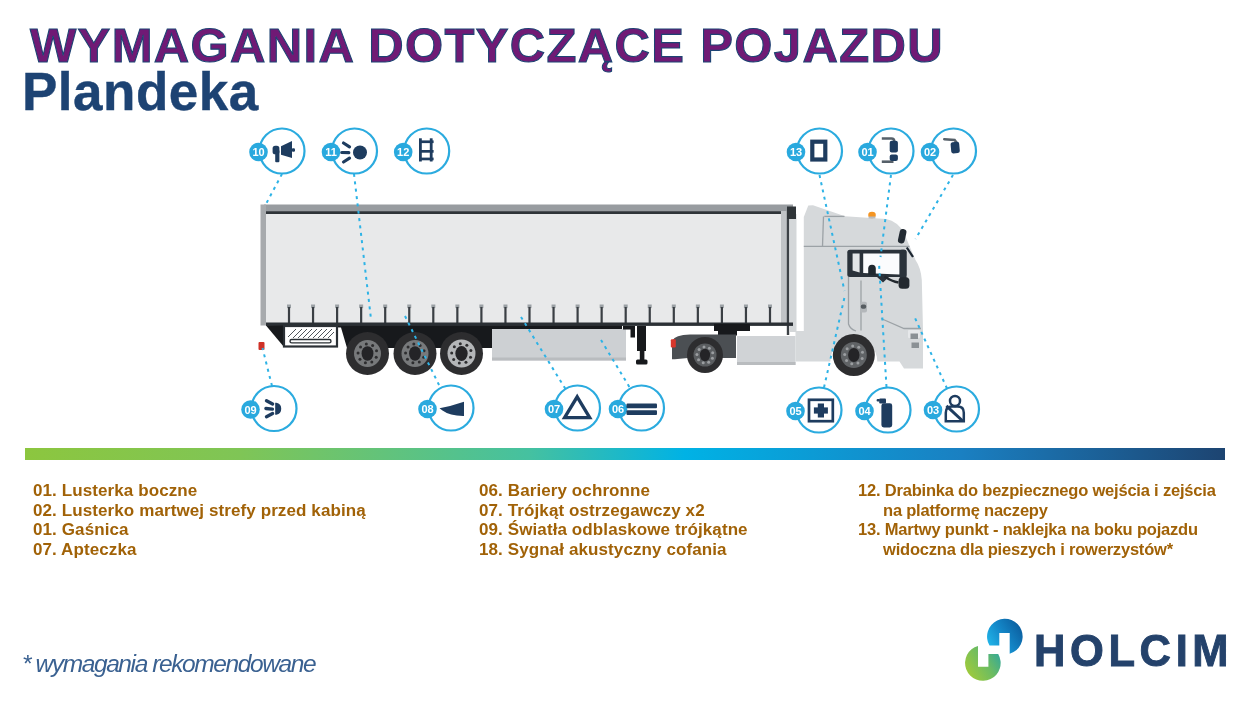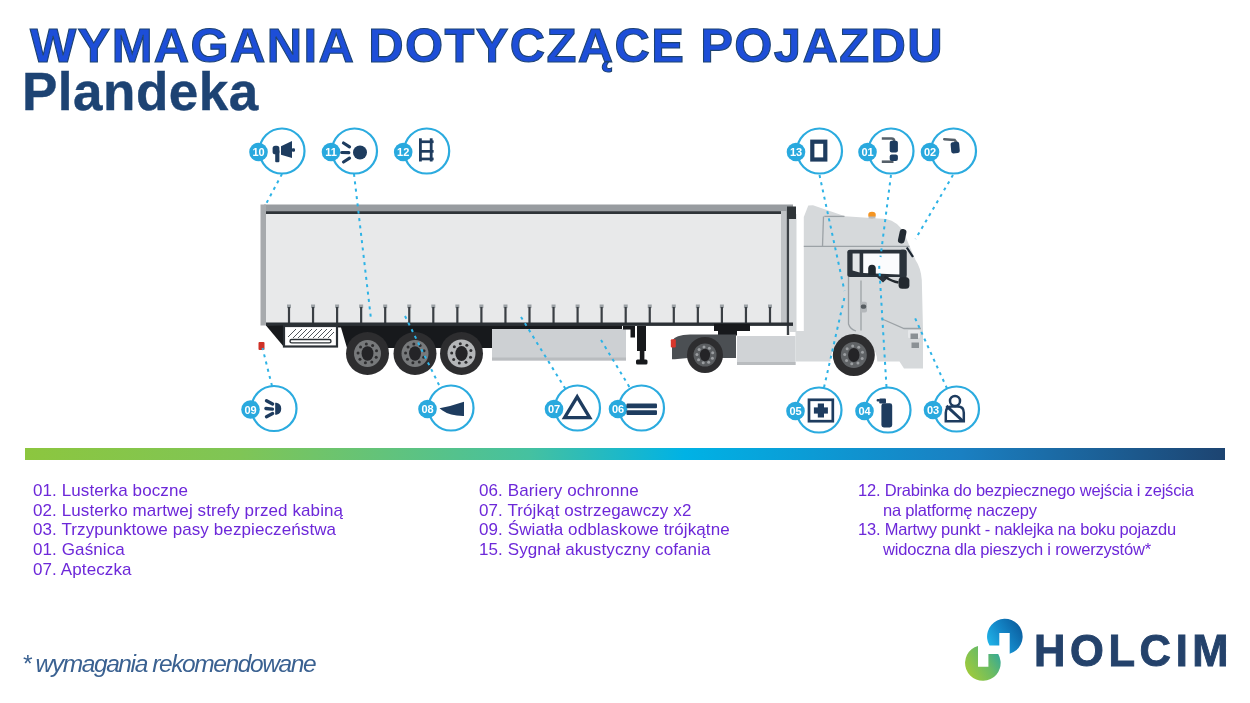--- a/index.html
+++ b/index.html
@@ -1,24 +1,24 @@
 <!DOCTYPE html>
 <html><head>
 <meta charset="utf-8">
 <style>
   html,body{margin:0;padding:0;}
   body{width:1250px;height:703px;background:#ffffff;position:relative;overflow:hidden;
        font-family:"Liberation Sans", sans-serif;}
   .title{position:absolute;left:30px;top:17px;font-size:49px;font-weight:bold;
-         color:#1d4ed8;letter-spacing:1.35px;-webkit-text-stroke:1.1px #1d4373;white-space:nowrap;}
+         color:#701a75;letter-spacing:1.35px;-webkit-text-stroke:1.1px #1d4373;white-space:nowrap;}
   .subtitle{position:absolute;left:22px;top:61px;font-size:53px;font-weight:bold;
          color:#1d4373;letter-spacing:0.5px;-webkit-text-stroke:0.4px #1d4373;white-space:nowrap;}
   .bar{position:absolute;left:25px;top:448px;width:1200px;height:12px;
        background:linear-gradient(to right,#8cc63f 0%,#7fc556 18%,#45c1a0 42%,#00b2e5 55%,#1a80c2 78%,#1d4471 100%);}
-  .col{position:absolute;font-size:17px;font-weight:normal;color:#6d28d9;line-height:19.7px;letter-spacing:0.1px;}
+  .col{position:absolute;font-size:17px;font-weight:bold;color:#a16207;line-height:19.7px;letter-spacing:0.1px;}
   .col div{text-indent:-25px;padding-left:25px;}
   .footnote{position:absolute;left:22px;top:650px;font-size:24.5px;font-style:italic;
             color:#3a6191;letter-spacing:-1.4px;}
   .holcim{position:absolute;left:1034px;top:627px;font-size:43.5px;font-weight:bold;
           color:#24426b;letter-spacing:4.6px;-webkit-text-stroke:0.9px #24426b;}
   svg{position:absolute;}
 </style>
 </head>
 <body>
 <div class="title">WYMAGANIA DOTYCZĄCE POJAZDU</div>
@@ -340,29 +340,28 @@
   <path d="M945.8,421.3 v-8.6 q0,-6.2 6.2,-6.2 h5.6 q6.2,0 6.2,6.2 v8.6 Z" fill="none" stroke="#1e3c5f" stroke-width="2.5"></path>
   <path d="M946.4,405.9 L962.2,420.5" stroke="#1e3c5f" stroke-width="3"></path>
 </g>
 </svg>
 
 <div class="bar"></div>
 
 <div class="col" style="left:33px;top:481px;">
   <div>01. Lusterka boczne</div>
   <div>02. Lusterko martwej strefy przed kabiną</div>
-  <div>03. Trzypunktowe pasy bezpieczeństwa</div>
   <div>01. Gaśnica</div>
   <div>07. Apteczka</div>
 </div>
 <div class="col" style="left:456px;top:481px;margin-left:23px;">
   <div>06. Bariery ochronne</div>
   <div>07. Trójkąt ostrzegawczy x2</div>
   <div>09. Światła odblaskowe trójkątne</div>
-  <div>15. Sygnał akustyczny cofania</div>
+  <div>18. Sygnał akustyczny cofania</div>
 </div>
 <div class="col" style="left:858px;top:481px;width:420px;font-size:16.5px;letter-spacing:-0.2px;">
   <div>12. Drabinka do bezpiecznego wejścia i zejścia<br>na platformę naczepy</div>
   <div>13. Martwy punkt - naklejka na boku pojazdu<br>widoczna dla pieszych i rowerzystów*</div>
 </div>
 
 <div class="footnote">* wymagania rekomendowane</div>
 
 <svg id="logo" style="left:962px;top:617.5px" width="64" height="66" viewBox="0 0 64 66">
   <defs>

